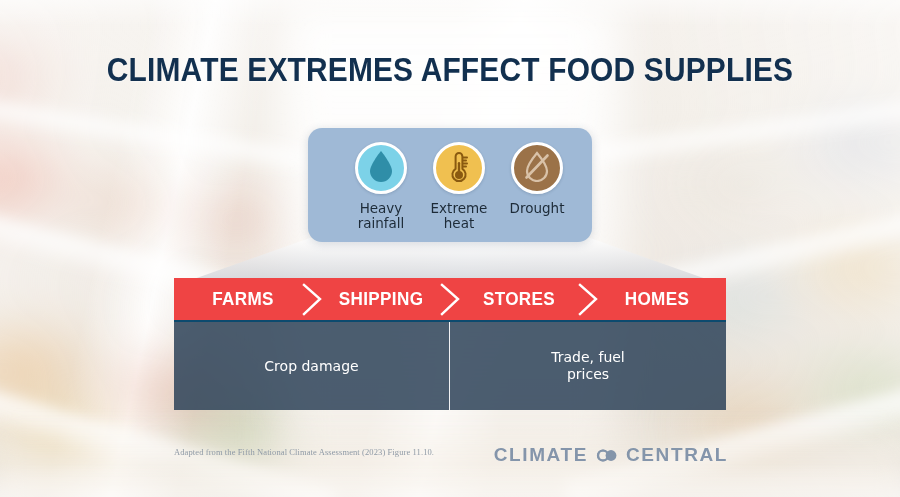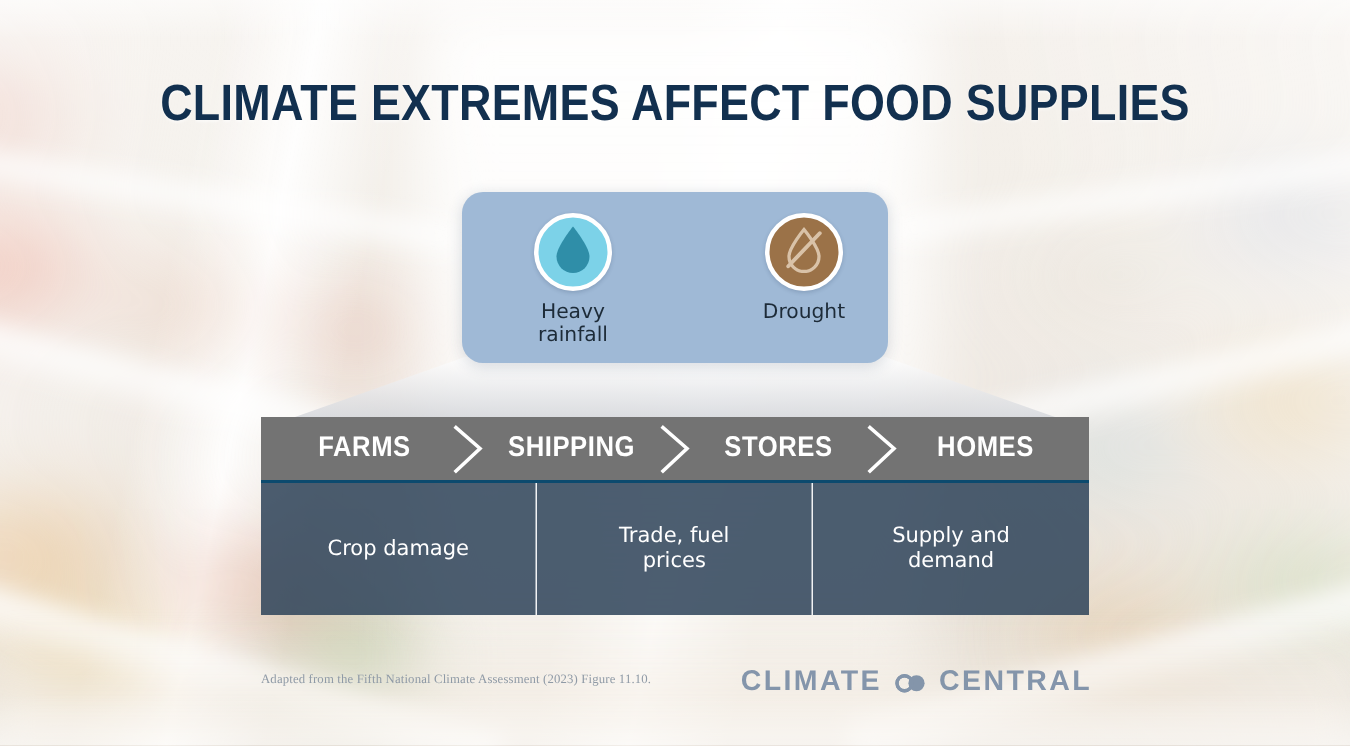--- a/index.html
+++ b/index.html
@@ -131,21 +131,21 @@
     font-family:"DejaVu Sans", sans-serif;
   }
 
   
   .chain {
     position:absolute; left:174px; top:278px; width:552px; height:132px;
   }
   .chain-head {
     position:relative;
     height:42px;
-    background:#737373;
+    background:#ef4444;
     display:flex;
   }
   .chain-head .cell {
     flex:1 1 25%;
     display:flex; align-items:center; justify-content:center;
     color:#ffffff;
     font-weight:bold;
     font-size:19px;
     letter-spacing:.4px;
     transform:scaleX(.9);
@@ -234,20 +234,41 @@
             <path d="M13 1 C13 1 24 14.5 24 21 A11 11 0 0 1 2 21 C2 14.5 13 1 13 1 Z" fill="#2f8ea8"></path>
           </svg>
         </span>
       </div>
       <div class="lbl">
         <span>Heavy</span><br>
         <span>rainfall</span>
       </div>
     </div>
 
+    <div class="hazard">
+      <div class="circle c-heat">
+        <span>
+          <svg width="26" height="34" viewBox="0 0 26 34">
+            <g fill="none" stroke="#8a5a10" stroke-width="2" stroke-linecap="round">
+              <path d="M13 4 a3.4 3.4 0 0 1 3.4 3.4 v12.4 a6.6 6.6 0 1 1 -6.8 0 V7.4 A3.4 3.4 0 0 1 13 4 Z"></path>
+              <line x1="17.4" y1="8.5" x2="21" y2="8.5"></line>
+              <line x1="17.4" y1="11.5" x2="20" y2="11.5"></line>
+              <line x1="17.4" y1="14.5" x2="21" y2="14.5"></line>
+              <line x1="17.4" y1="17.5" x2="20" y2="17.5"></line>
+            </g>
+            <circle cx="13" cy="26" r="4" fill="#8a5a10"></circle>
+            <rect x="11.8" y="13" width="2.4" height="12" rx="1.2" fill="#8a5a10"></rect>
+          </svg>
+        </span>
+      </div>
+      <div class="lbl">
+        <span>Extreme</span><br>
+        <span>heat</span>
+      </div>
+    </div>
 
     <div class="hazard">
       <div class="circle c-drought">
         <span>
           <svg width="30" height="32" viewBox="0 0 30 32">
             <path d="M15 3 C15 3 25 15 25 21 A10 10 0 0 1 5 21 C5 15 15 3 15 3 Z" fill="none" stroke="#d9c2a8" stroke-width="2.2"></path>
             <line x1="4.5" y1="27.5" x2="25.5" y2="5.5" stroke="#d9c2a8" stroke-width="2.6" stroke-linecap="round"></line>
           </svg>
         </span>
       </div>
@@ -276,23 +297,20 @@
         </svg>
       </div>
     </div>
 
     <div class="chain-body">
       <div class="cell">
         <span>Crop damage</span>
       </div>
       <div class="cell">
         <span><span>Trade, fuel</span><br><span>prices</span></span>
-      </div>
-      <div class="cell">
-        <span><span>Supply and</span><br><span>demand</span></span>
       </div>
     </div>
 
   </div>
 
   <div class="source">Adapted from the Fifth National Climate Assessment (2023) Figure 11.10.</div>
 
   <div class="logo">
     <span>CLIMATE</span>
     <span class="mark">

